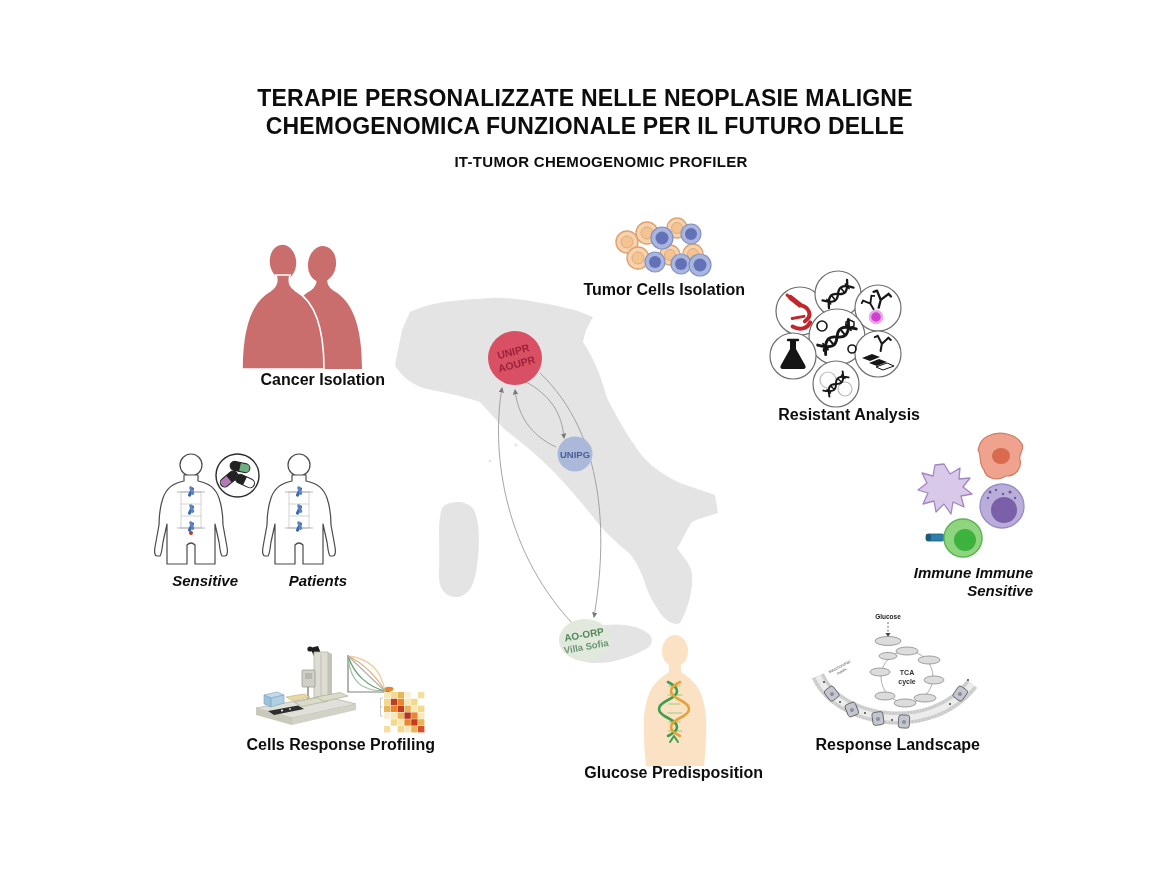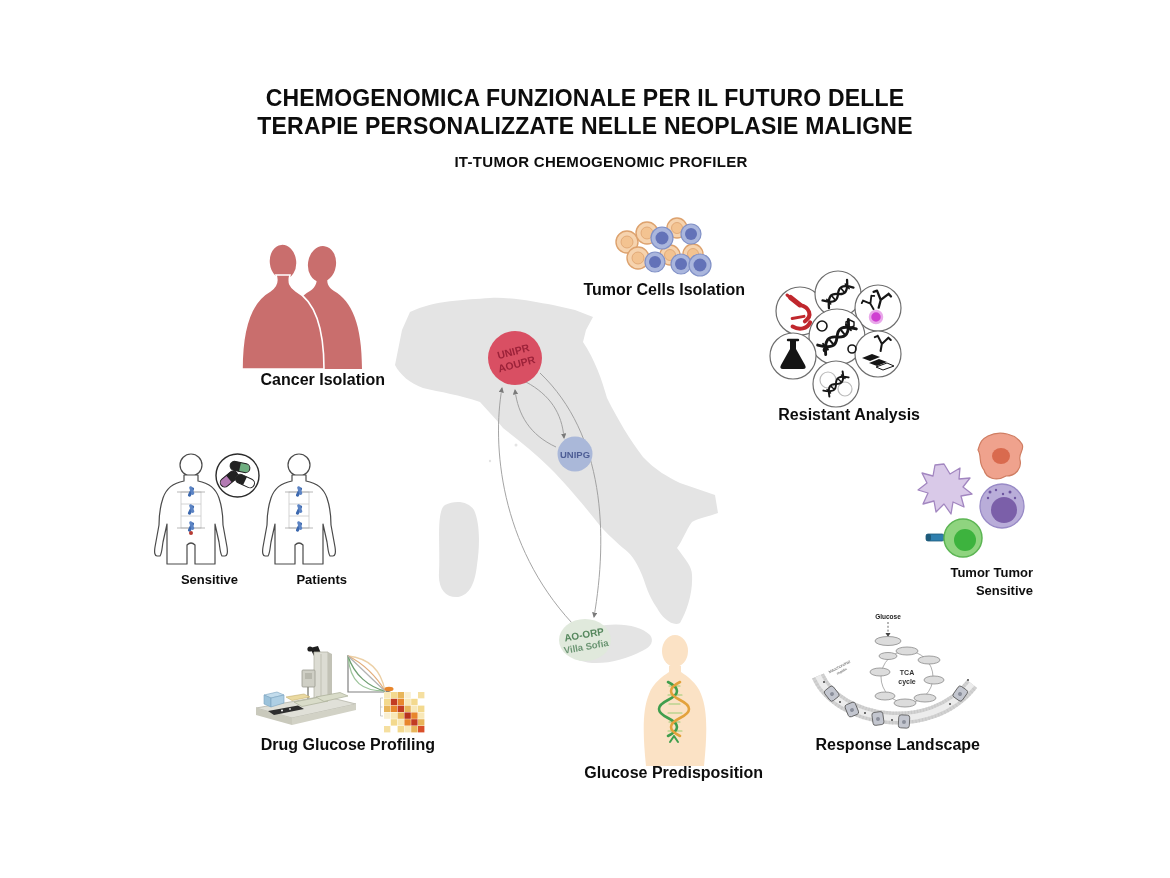--- a/index.html
+++ b/index.html
@@ -3,33 +3,33 @@
 <meta charset="utf-8">
 <style>
   html,body{margin:0;padding:0;background:#ffffff;}
   .stage{position:relative;width:1170px;height:878px;background:#fff;overflow:hidden;
          font-family:"Liberation Sans",sans-serif;color:#111;}
   .title{position:absolute;left:0;top:84px;width:100%;text-align:center;
          font-size:23px;font-weight:bold;line-height:28px;letter-spacing:.2px;color:#0d0d0d;}
   .subtitle{position:absolute;left:0;top:153px;width:100%;text-align:center;
          font-size:15px;font-weight:bold;letter-spacing:.3px;color:#0d0d0d;padding-left:16px;}
   .label{position:absolute;font-weight:bold;font-size:16px;color:#0d0d0d;text-align:right;}
-  .label.small{font-size:13px;}
+  .label.small{font-size:15px;font-style:italic;}
   .twoline{line-height:18px;}
   svg{position:absolute;overflow:visible;}
   svg text{font-family:"Liberation Sans",sans-serif;}
 </style>
 </head>
 <body>
 
 <div class="stage">
 
   <div class="title">
+    <div>TERAPIE PERSONALIZZATE NELLE NEOPLASIE MALIGNE</div>
     <div>CHEMOGENOMICA FUNZIONALE PER IL FUTURO DELLE</div>
-    <div>TERAPIE PERSONALIZZATE NELLE NEOPLASIE MALIGNE</div>
   </div>
   <div class="subtitle">IT-TUMOR CHEMOGENOMIC PROFILER</div>
 
   <svg style="left:390px;top:255px" width="380" height="460" viewBox="0 0 380 460">
     <defs>
       <marker id="arr" viewBox="0 0 6 6" refX="5" refY="3" markerWidth="6" markerHeight="6" orient="auto">
         <path d="M0,0 L6,3 L0,6 Z" fill="#7a7a7a"></path>
       </marker>
     </defs>
     <g>
@@ -253,21 +253,21 @@
       </g>
     </g>
     <g>
       <rect x="8" y="104" width="18" height="7" rx="2" fill="#2f7fae" stroke="#1d5a7a" stroke-width="0.8"></rect>
       <rect x="8" y="104" width="5" height="7" rx="2" fill="#1d5a7a"></rect>
       <circle cx="45" cy="108" r="19" fill="#8fd47f" stroke="#5cb553" stroke-width="1.5"></circle>
       <circle cx="47" cy="110" r="11" fill="#3db33e"></circle>
     </g>
   </svg>
   <div class="label small twoline" style="left:903px;top:564px;width:130px">
-    <div>Tumor Tumor</div>
+    <div>Immune Immune</div>
     <div>Sensitive</div>
   </div>
 
   <svg style="left:252px;top:646px" width="108" height="92" viewBox="0 0 108 92">
     <path d="M58,2 L66,0 L70,10 L63,12 Z" fill="#1e1e1e"></path>
     <circle cx="58" cy="3" r="2.6" fill="#1e1e1e"></circle>
     <path d="M62,6 L76,6 L76,52 L62,56 Z" fill="#dcdcd3" stroke="#b5b5a8" stroke-width="0.8"></path>
     <path d="M76,6 L80,8 L80,49 L76,52 Z" fill="#c2c2b6"></path>
     <path d="M69,8 V52" stroke="#b5b5a8" stroke-width="0.7"></path>
     <rect x="50" y="24" width="13" height="17" rx="1" fill="#cfcfc5" stroke="#9a9a8f" stroke-width="0.8"></rect>
@@ -334,21 +334,21 @@
         <rect x="32.2" y="33.2" width="6.4" height="6.4" fill="#c23b22"></rect>
         <rect x="39" y="33.2" width="6.4" height="6.4" fill="#e8b55a"></rect>
         <rect x="5" y="40" width="6.4" height="6.4" fill="#f5dfa0"></rect>
         <rect x="11.8" y="40" width="6.4" height="6.4" fill="#ffffff"></rect>
         <rect x="18.6" y="40" width="6.4" height="6.4" fill="#f3d98e"></rect>
         <rect x="25.4" y="40" width="6.4" height="6.4" fill="#f8e8b8"></rect>
         <rect x="32.2" y="40" width="6.4" height="6.4" fill="#e8b55a"></rect>
         <rect x="39" y="40" width="6.4" height="6.4" fill="#d94f2a"></rect>
       </g>
   </svg>
-  <div class="label" style="left:245px;top:736px;width:190px">Drug Glucose Profiling</div>
+  <div class="label" style="left:245px;top:736px;width:190px">Cells Response Profiling</div>
 
   <svg style="left:616px;top:636px" width="118" height="130" viewBox="0 0 118 130">
     <g fill="#fbe2c5">
       <ellipse cx="59" cy="15" rx="13" ry="16"></ellipse>
       <path d="M30,130 C27,100 26,75 33,58 C37,47 47,40 53,36 L53,30 L65,30 L65,36 C71,40 81,47 85,58 C92,75 91,100 88,130 Z"></path>
     </g>
     <g fill="none" stroke-linecap="round">
       <g stroke="#9ccc74" stroke-width="1.1">
         <path d="M53,50 H64 M52,59 H66 M53,68 H64 M52,77 H66 M53,86 H64 M52,95 H66"></path>
       </g>

